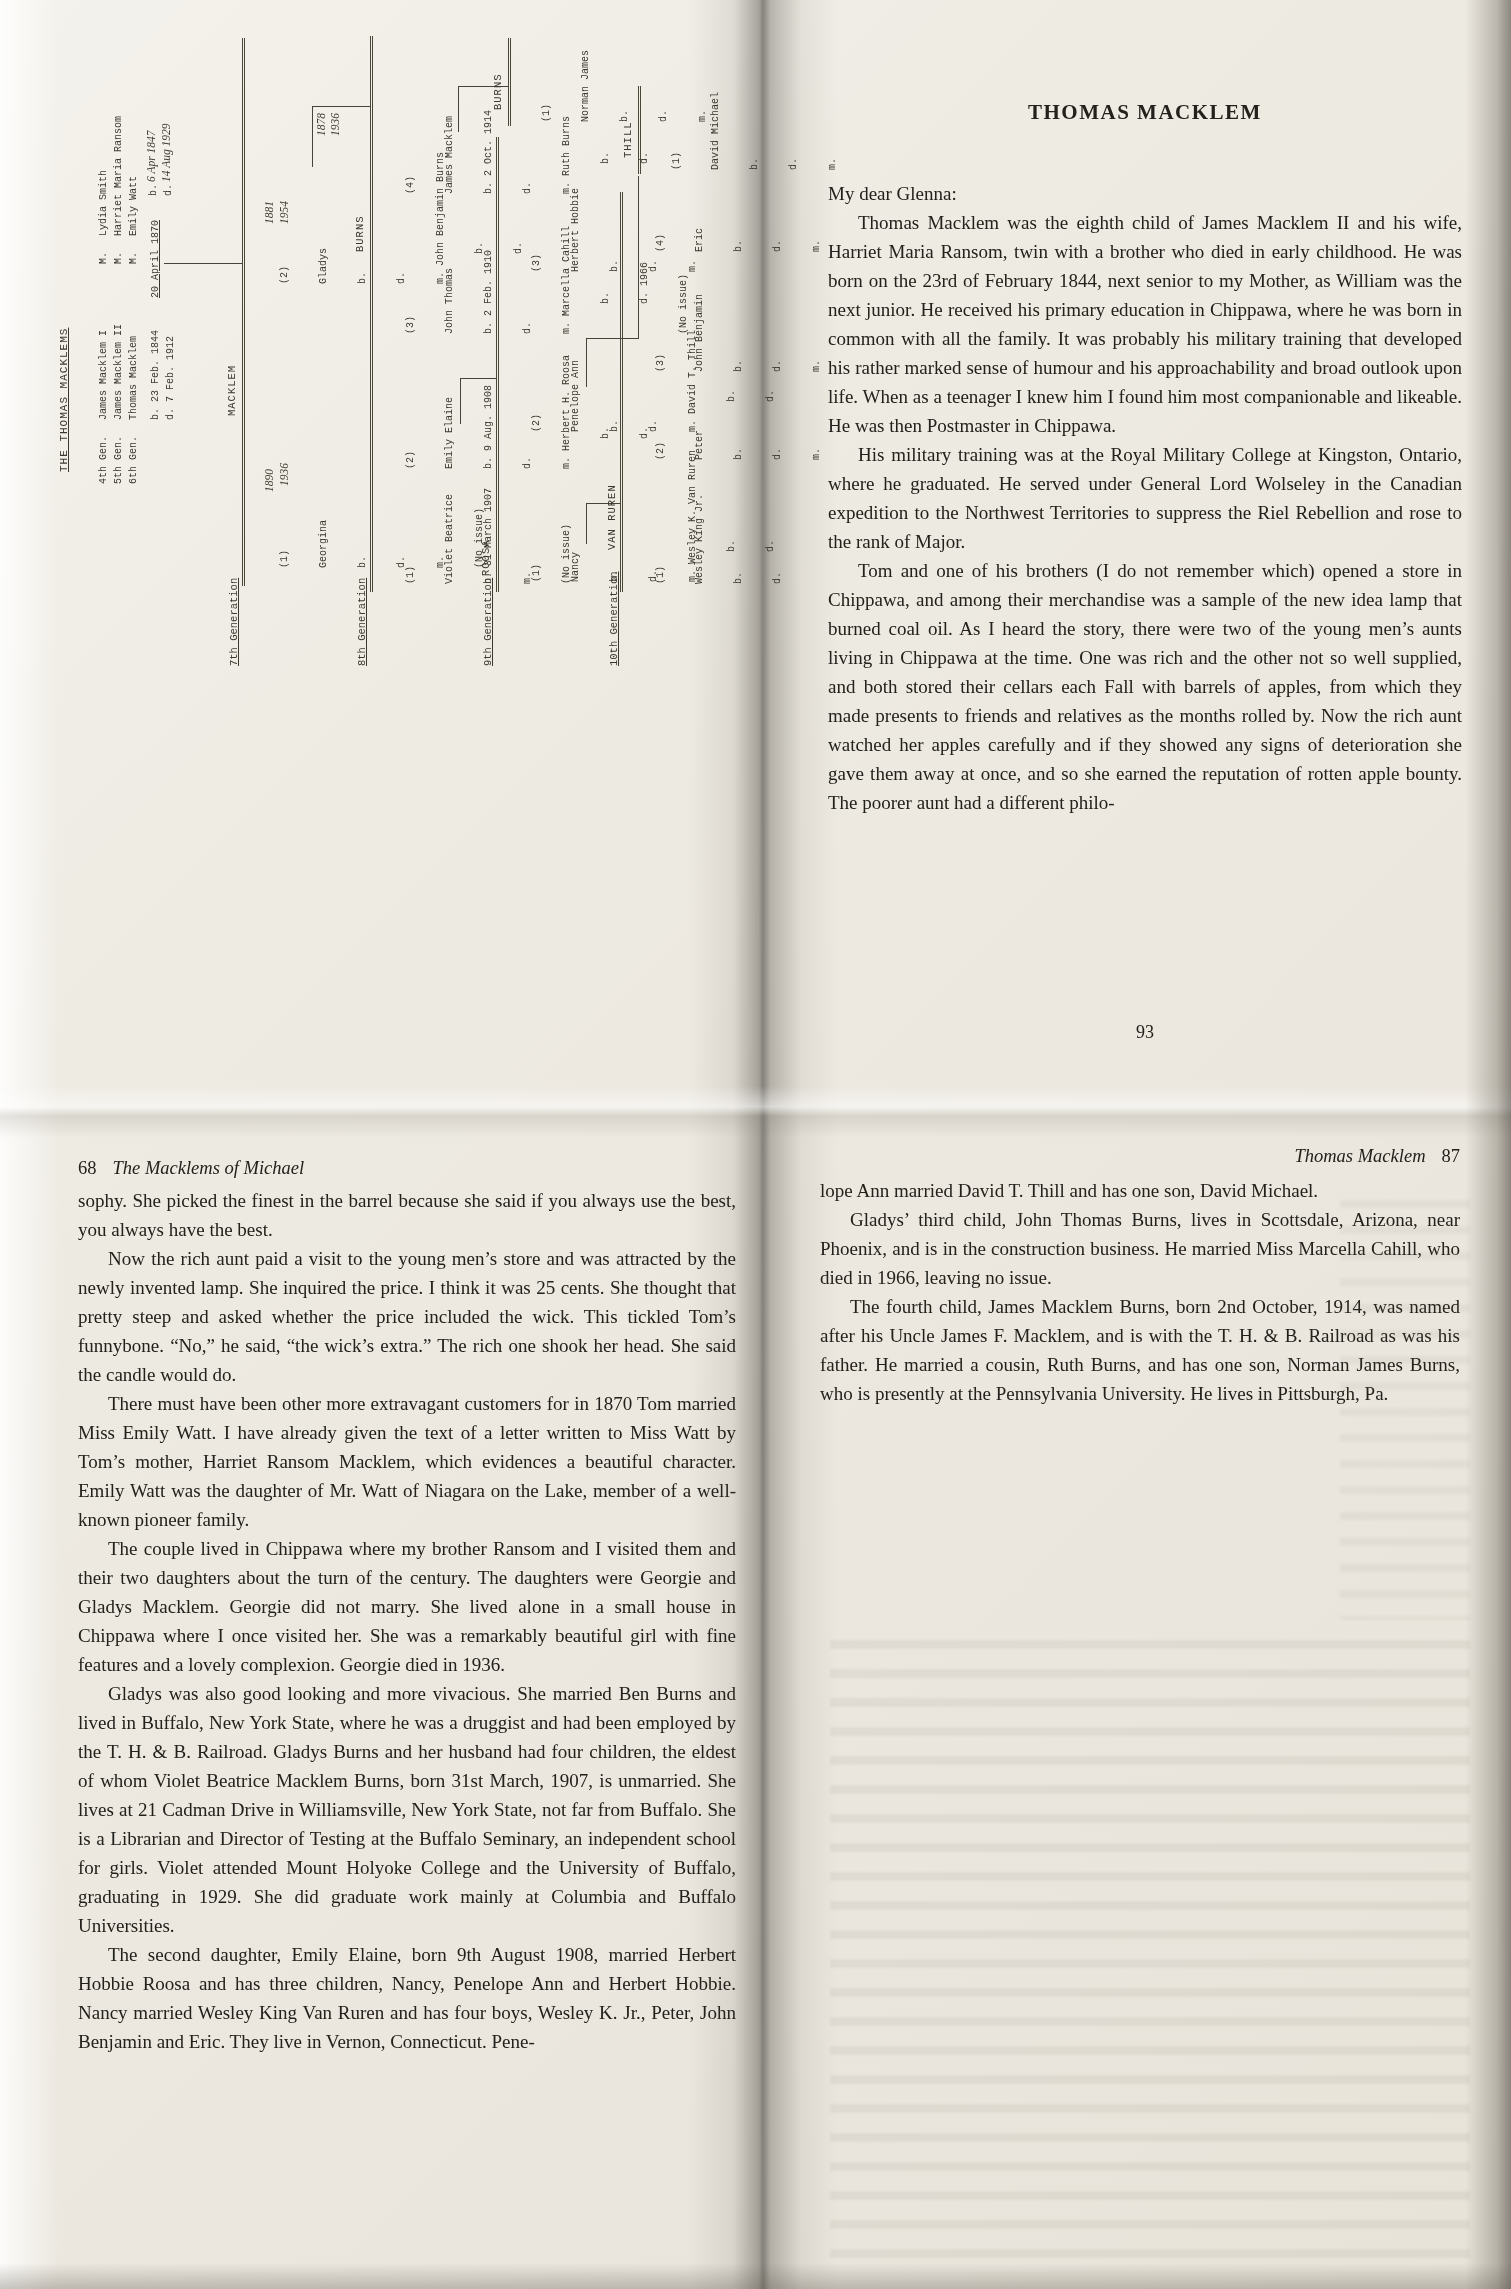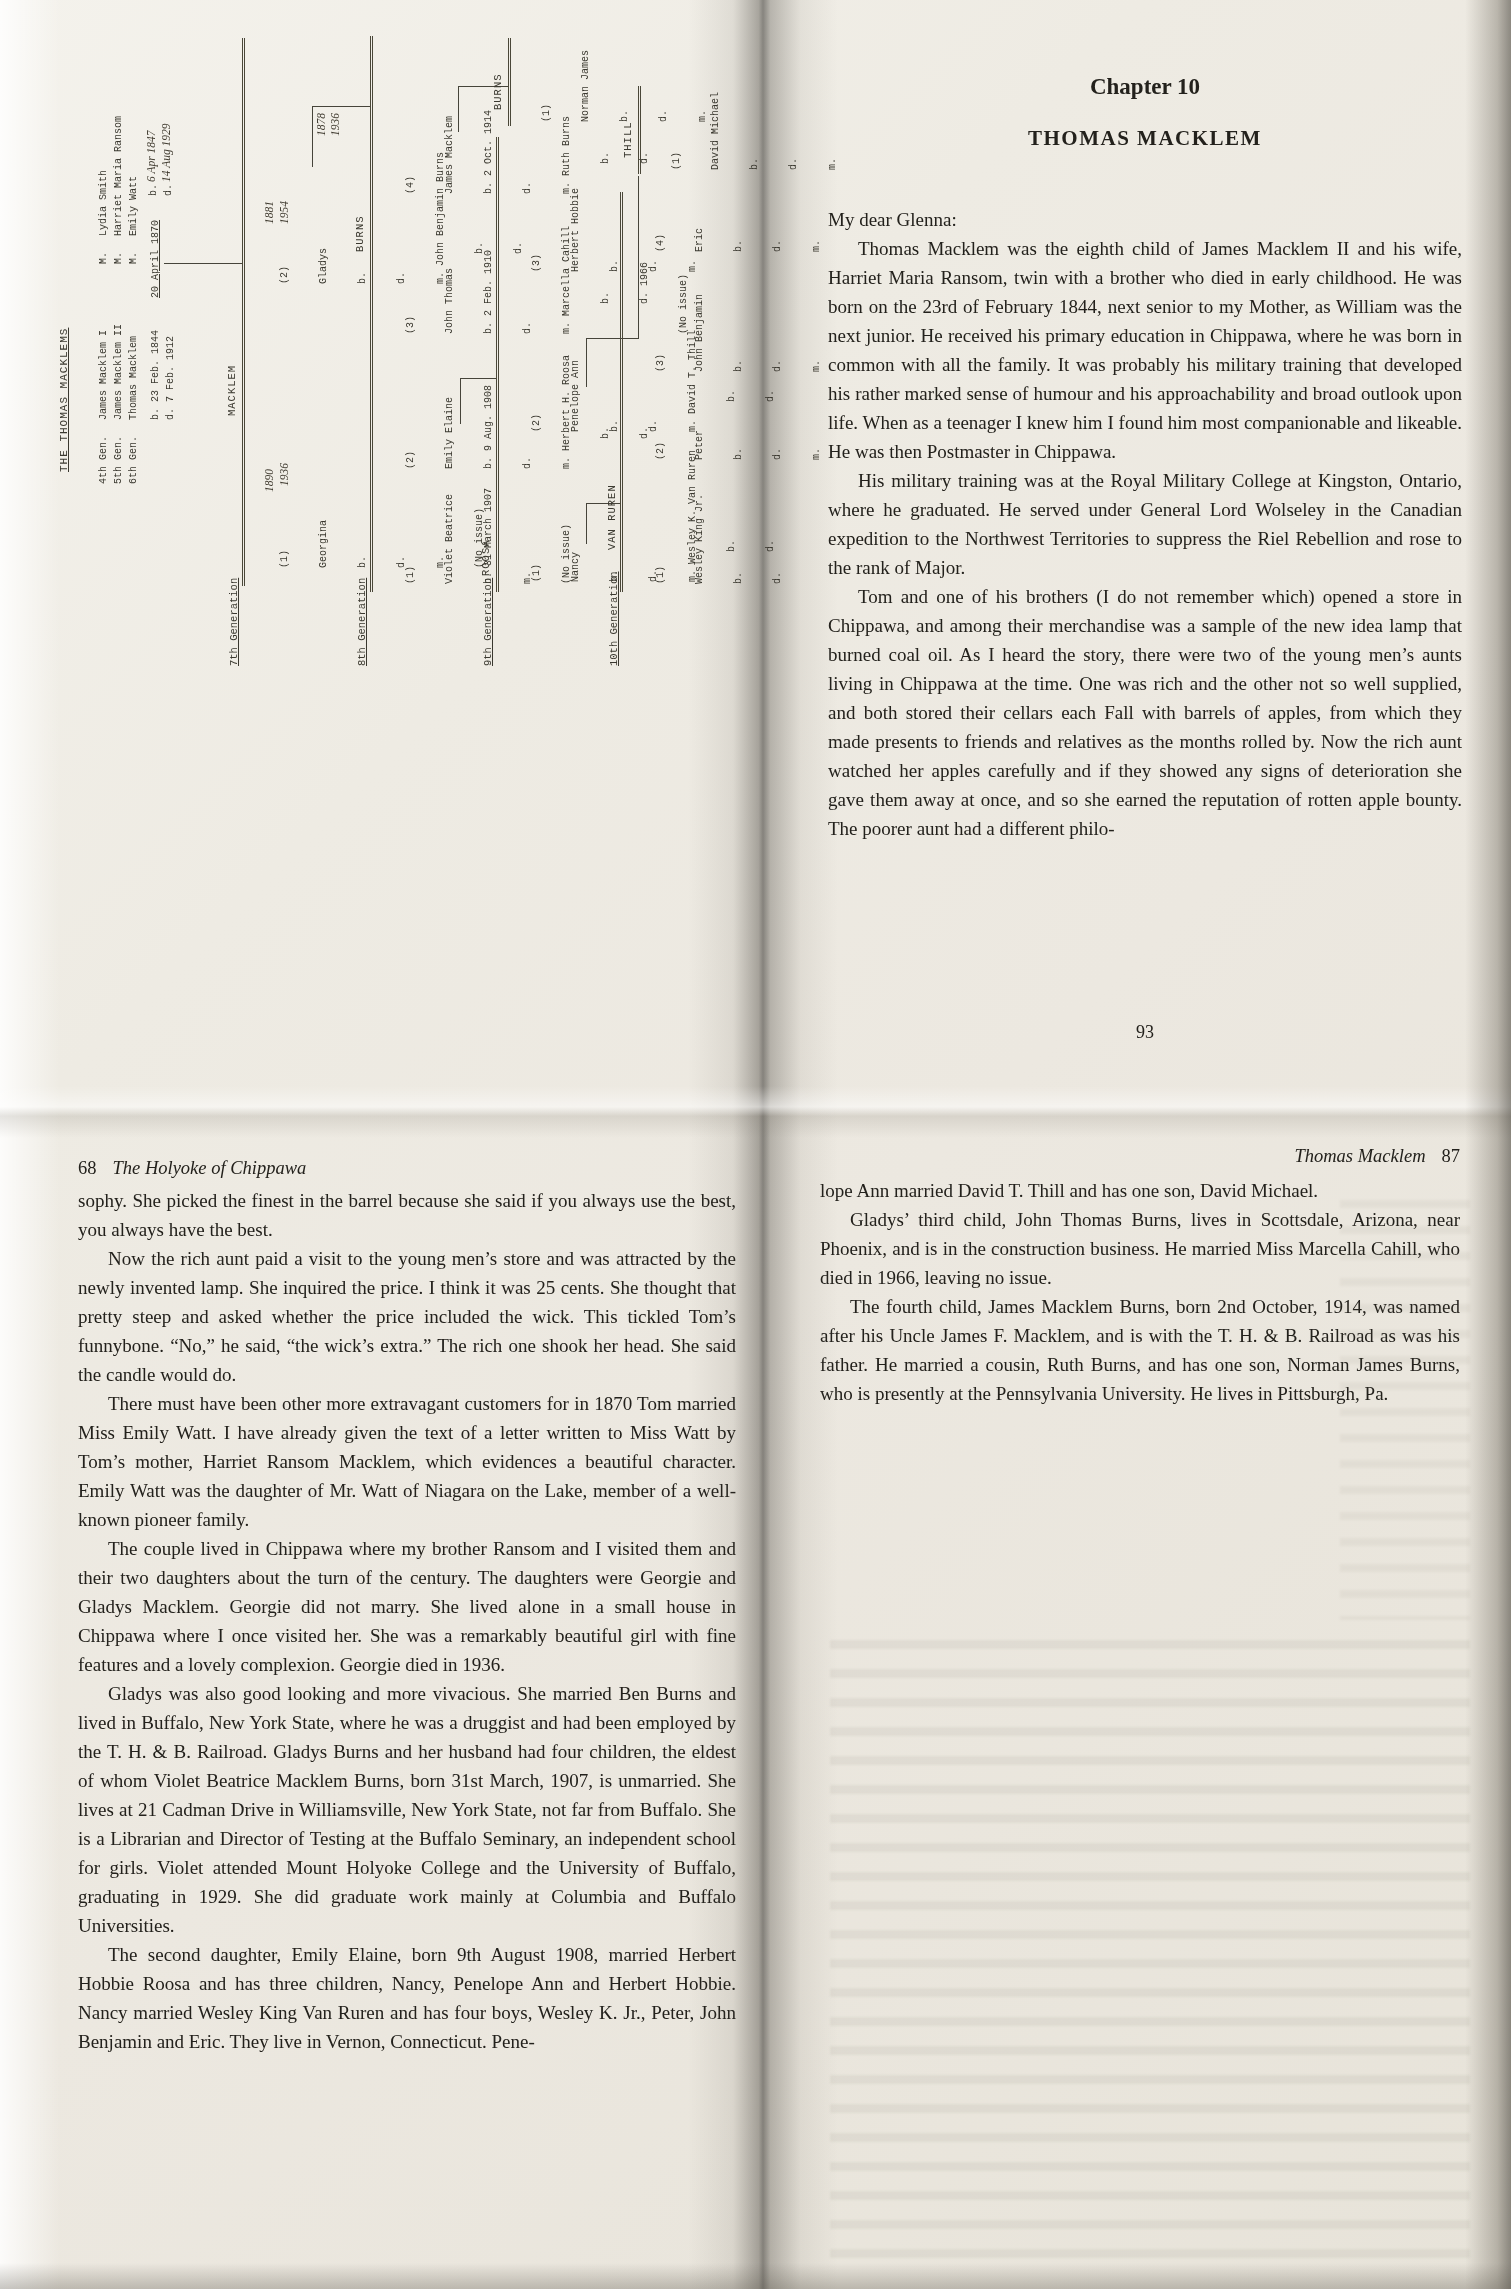--- a/index.html
+++ b/index.html
@@ -244,32 +244,31 @@
         <div>(1)</div>
         <div>David Michael</div>
         <div>b.</div>
         <div>d.</div>
         <div>m.</div>
       </div>
     </div>
   </div>
 
   <div class="col" style="left:828px;top:74px;width:634px;height:1000px">
-    <h2 class="chapter-label">Chapter 10</h2>
     <h1 class="chapter-title">THOMAS MACKLEM</h1>
     <p class="salutation">My dear Glenna:</p>
     <p class="body">Thomas Macklem was the eighth child of James Macklem II and his wife, Harriet Maria Ransom, twin with a brother who died in early childhood. He was born on the 23rd of February 1844, next senior to my Mother, as William was the next junior. He received his primary education in Chippawa, where he was born in common with all the family. It was probably his military training that developed his rather marked sense of humour and his approachability and broad outlook upon life. When as a teenager I knew him I found him most companionable and likeable. He was then Postmaster in Chippawa.</p>
     <p class="body">His military training was at the Royal Military College at Kingston, Ontario, where he graduated. He served under General Lord Wolseley in the Canadian expedition to the Northwest Territories to suppress the Riel Rebellion and rose to the rank of Major.</p>
     <p class="body">Tom and one of his brothers (I do not remember which) opened a store in Chippawa, and among their merchandise was a sample of the new idea lamp that burned coal oil. As I heard the story, there were two of the young men’s aunts living in Chippawa at the time. One was rich and the other not so well supplied, and both stored their cellars each Fall with barrels of apples, from which they made presents to friends and relatives as the months rolled by. Now the rich aunt watched her apples carefully and if they showed any signs of deterioration she gave them away at once, and so she earned the reputation of rotten apple bounty. The poorer aunt had a different philo-</p>
     <div class="pagenum-center" style="top:948px">93</div>
   </div>
 
   <div class="col" style="left:78px;top:1158px;width:658px">
     <div class="runhead">
-      <span>68</span><span class="gap"></span><span class="rh-title">The Holyoke of Chippawa</span>
+      <span>68</span><span class="gap"></span><span class="rh-title">The Macklems of Michael</span>
     </div>
     <div style="margin-top:7px">
       <p class="body noindent">sophy. She picked the finest in the barrel because she said if you always use the best, you always have the best.</p>
       <p class="body">Now the rich aunt paid a visit to the young men’s store and was attracted by the newly invented lamp. She inquired the price. I think it was 25 cents. She thought that pretty steep and asked whether the price included the wick. This tickled Tom’s funnybone. “No,” he said, “the wick’s extra.” The rich one shook her head. She said the candle would do.</p>
       <p class="body">There must have been other more extravagant customers for in 1870 Tom married Miss Emily Watt. I have already given the text of a letter written to Miss Watt by Tom’s mother, Harriet Ransom Macklem, which evidences a beautiful character. Emily Watt was the daughter of Mr. Watt of Niagara on the Lake, member of a well-known pioneer family.</p>
       <p class="body">The couple lived in Chippawa where my brother Ransom and I visited them and their two daughters about the turn of the century. The daughters were Georgie and Gladys Macklem. Georgie did not marry. She lived alone in a small house in Chippawa where I once visited her. She was a remarkably beautiful girl with fine features and a lovely complexion. Georgie died in 1936.</p>
       <p class="body">Gladys was also good looking and more vivacious. She married Ben Burns and lived in Buffalo, New York State, where he was a druggist and had been employed by the T. H. &amp; B. Railroad. Gladys Burns and her husband had four children, the eldest of whom Violet Beatrice Macklem Burns, born 31st March, 1907, is unmarried. She lives at 21 Cadman Drive in Williamsville, New York State, not far from Buffalo. She is a Librarian and Director of Testing at the Buffalo Seminary, an independent school for girls. Violet attended Mount Holyoke College and the University of Buffalo, graduating in 1929. She did graduate work mainly at Columbia and Buffalo Universities.</p>
       <p class="body">The second daughter, Emily Elaine, born 9th August 1908, married Herbert Hobbie Roosa and has three children, Nancy, Penelope Ann and Herbert Hobbie. Nancy married Wesley King Van Ruren and has four boys, Wesley K. Jr., Peter, John Benjamin and Eric. They live in Vernon, Connecticut. Pene-</p>
     </div>
   </div>

